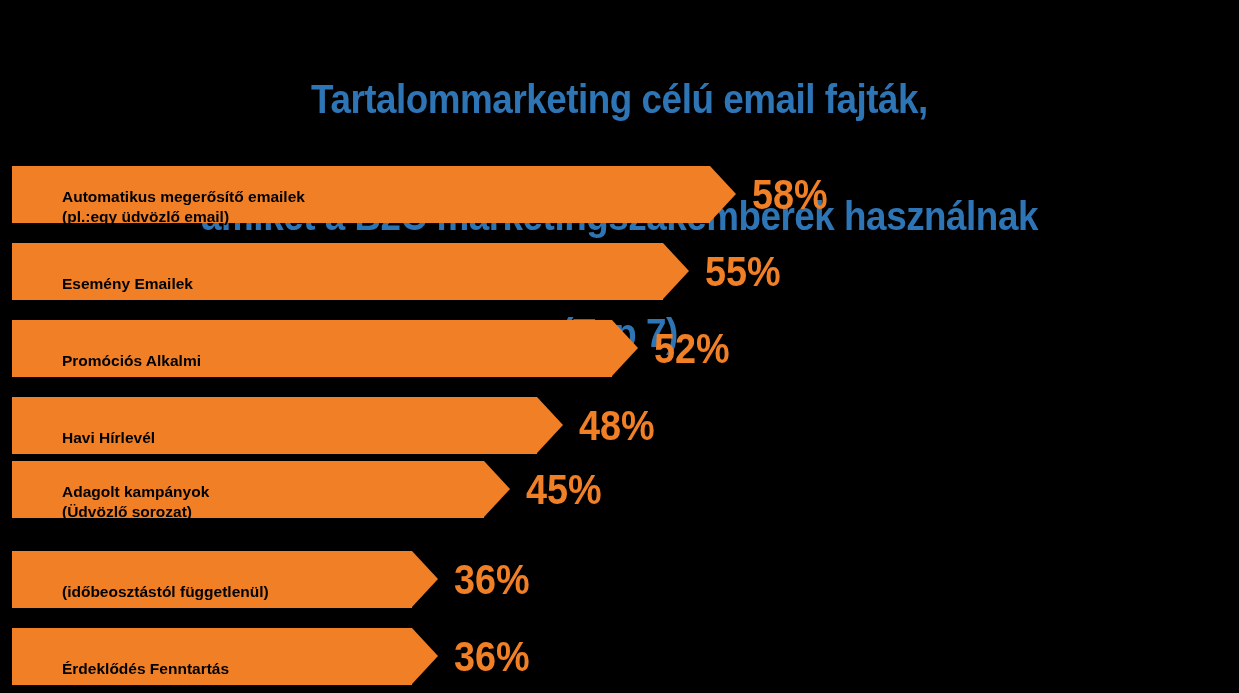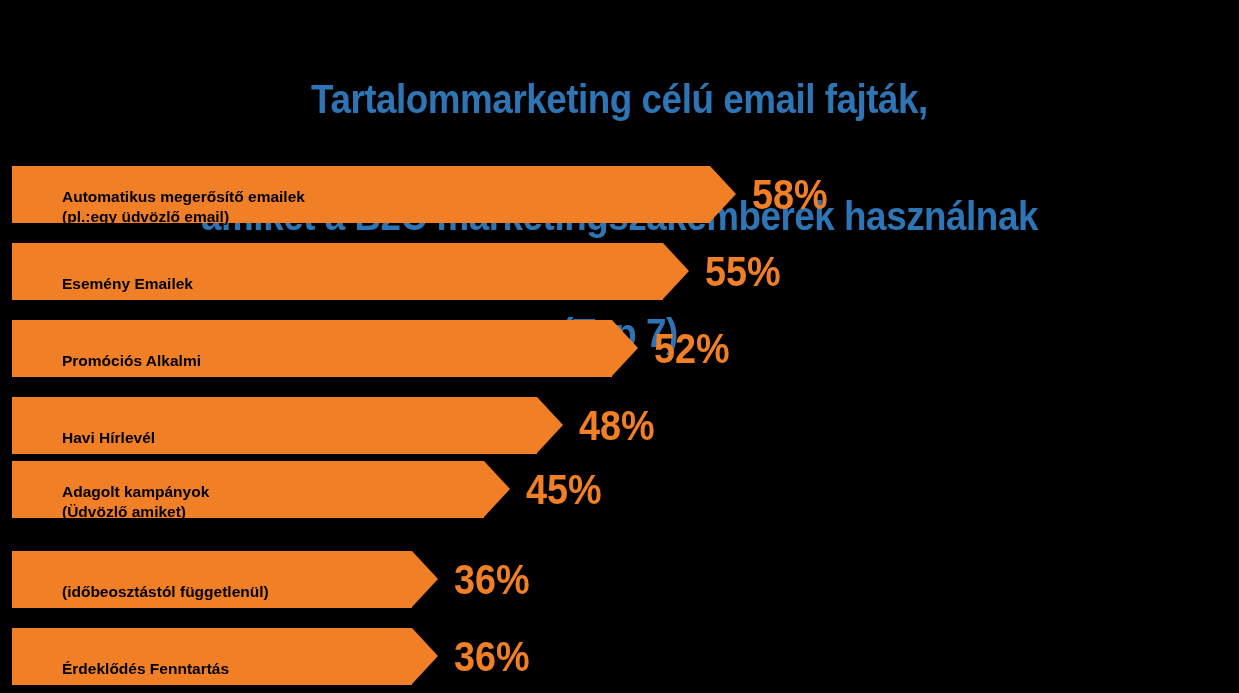--- a/index.html
+++ b/index.html
@@ -165,21 +165,21 @@
         
       </div>
       <div class="bar-value" style="left:567px;">48%</div>
     </div>
 
     <div class="bar-row" style="top:304px; width:509px;">
       <div class="bar-shape" style="width:472px;"></div>
       <div class="bar-arrow" style="left:472px;"></div>
       <div class="bar-label">
         <span>Adagolt kampányok</span>
-        <span class="l2">(Üdvözlő amiket)</span>
+        <span class="l2">(Üdvözlő sorozat)</span>
       </div>
       <div class="bar-value" style="left:514px;">45%</div>
     </div>
 
     <div class="bar-row" style="top:394px; width:437px;">
       <div class="bar-shape" style="width:400px;"></div>
       <div class="bar-arrow" style="left:400px;"></div>
       <div class="bar-label">
         <span class="l2">(időbeosztástól függetlenül)</span>
       </div>

